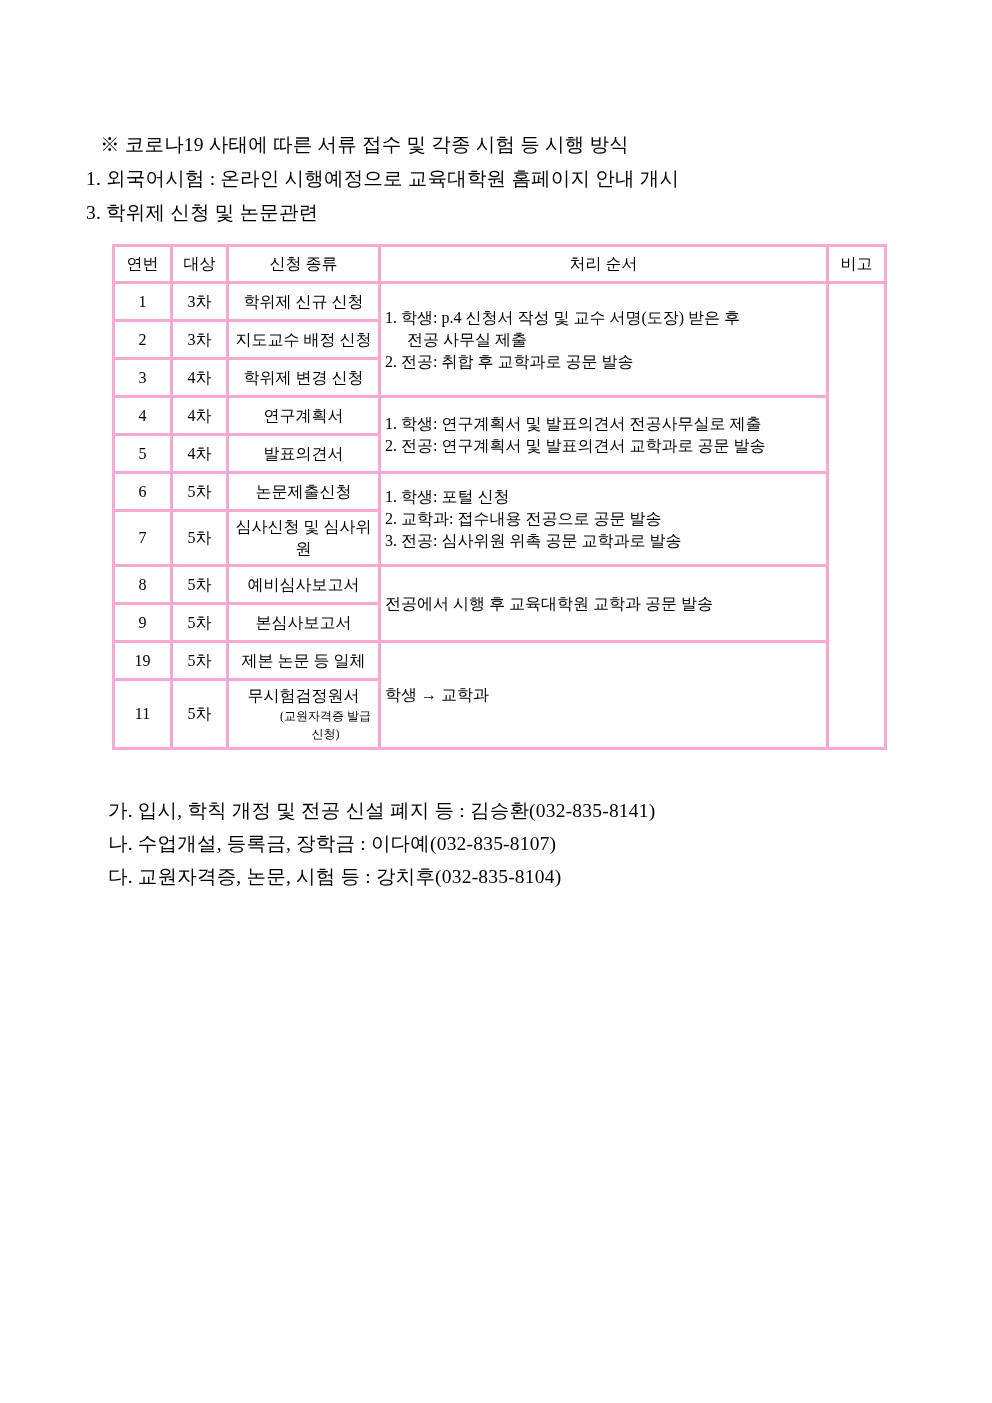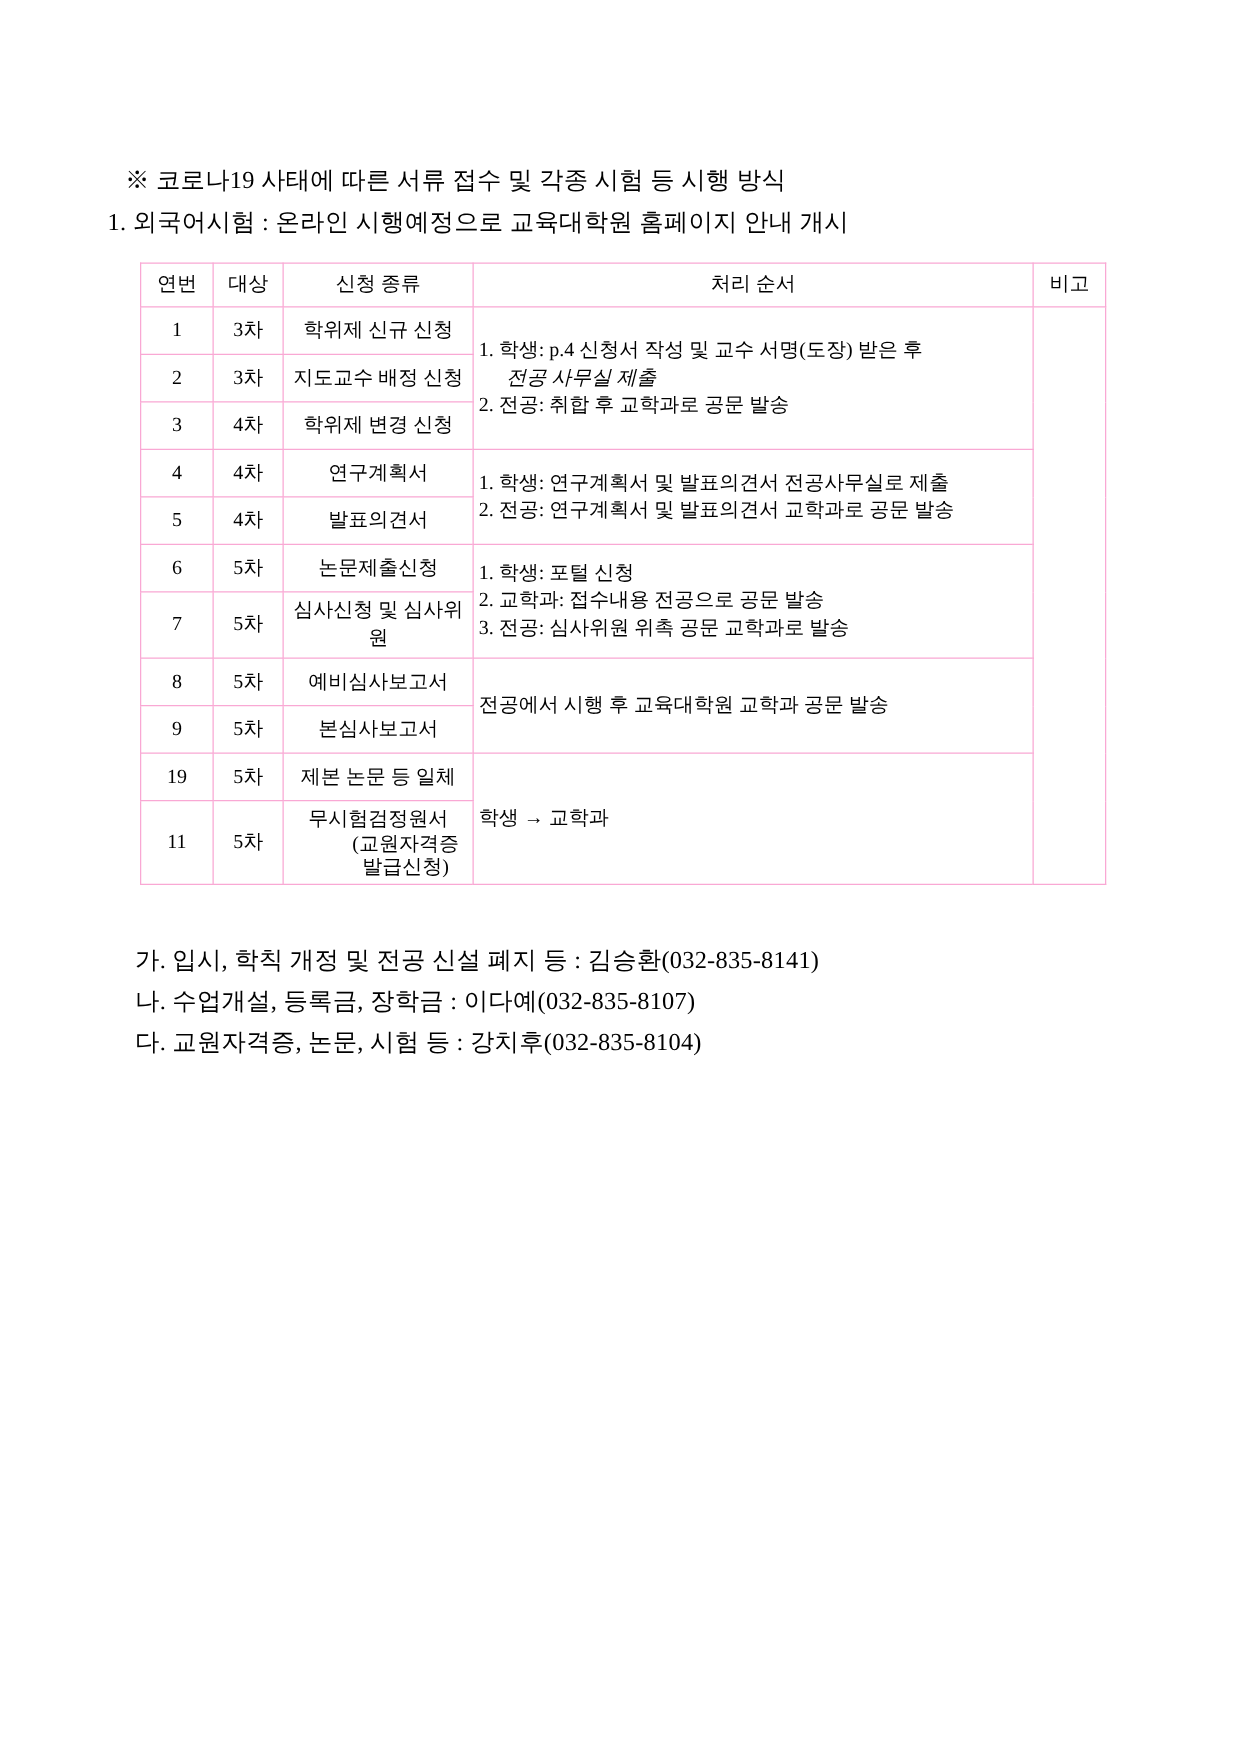--- a/index.html
+++ b/index.html
@@ -41,21 +41,21 @@
     padding-left: 118px;
   }
   table.proc {
     border-collapse: collapse;
     margin-top: 14px;
     margin-left: 26px;
     width: 772px;
     table-layout: fixed;
   }
   table.proc td, table.proc th {
-    border: 1px solid #f9a8d4;
+    border: 3px solid #f9a8d4;
     font-size: 16px;
     font-weight: normal;
     padding: 4px 4px;
     vertical-align: middle;
     line-height: 22px;
   }
   table.proc th {
     text-align: center;
     height: 26px;
   }
@@ -79,24 +79,23 @@
 
   .rowh { height: 38px; }
   .rowh-tall { height: 44px; }
 
   .proc-line {
     white-space: pre;
     display: block;
   }
   .sub2 {
     padding-left: 22px;
-    font-style: italic;
   }
   .small-note {
-    font-size: 16px;
+    font-size: 12px;
     display: block;
     line-height: 18px;
     margin-left: 44px;
   }
   .kind-two {
     line-height: 19px;
   }
   .tail {
     margin-top: 44px;
   }
@@ -108,20 +107,21 @@
   }
 </style>
 </head>
 <body>
 
 <div class="page">
   <div class="content">
 
     <div class="line indent-note">※ 코로나19 사태에 따른 서류 접수 및 각종 시험 등 시행 방식</div>
     <div class="line">1. 외국어시험 : 온라인 시행예정으로 교육대학원 홈페이지 안내 개시</div>
+    <div class="line">3. 학위제 신청 및 논문관련</div>
 
     <table class="proc">
       <colgroup>
         <col class="colw-no">
         <col class="colw-tgt">
         <col class="colw-kind">
         <col class="colw-proc">
         <col class="colw-rem">
       </colgroup>
       <thead>

